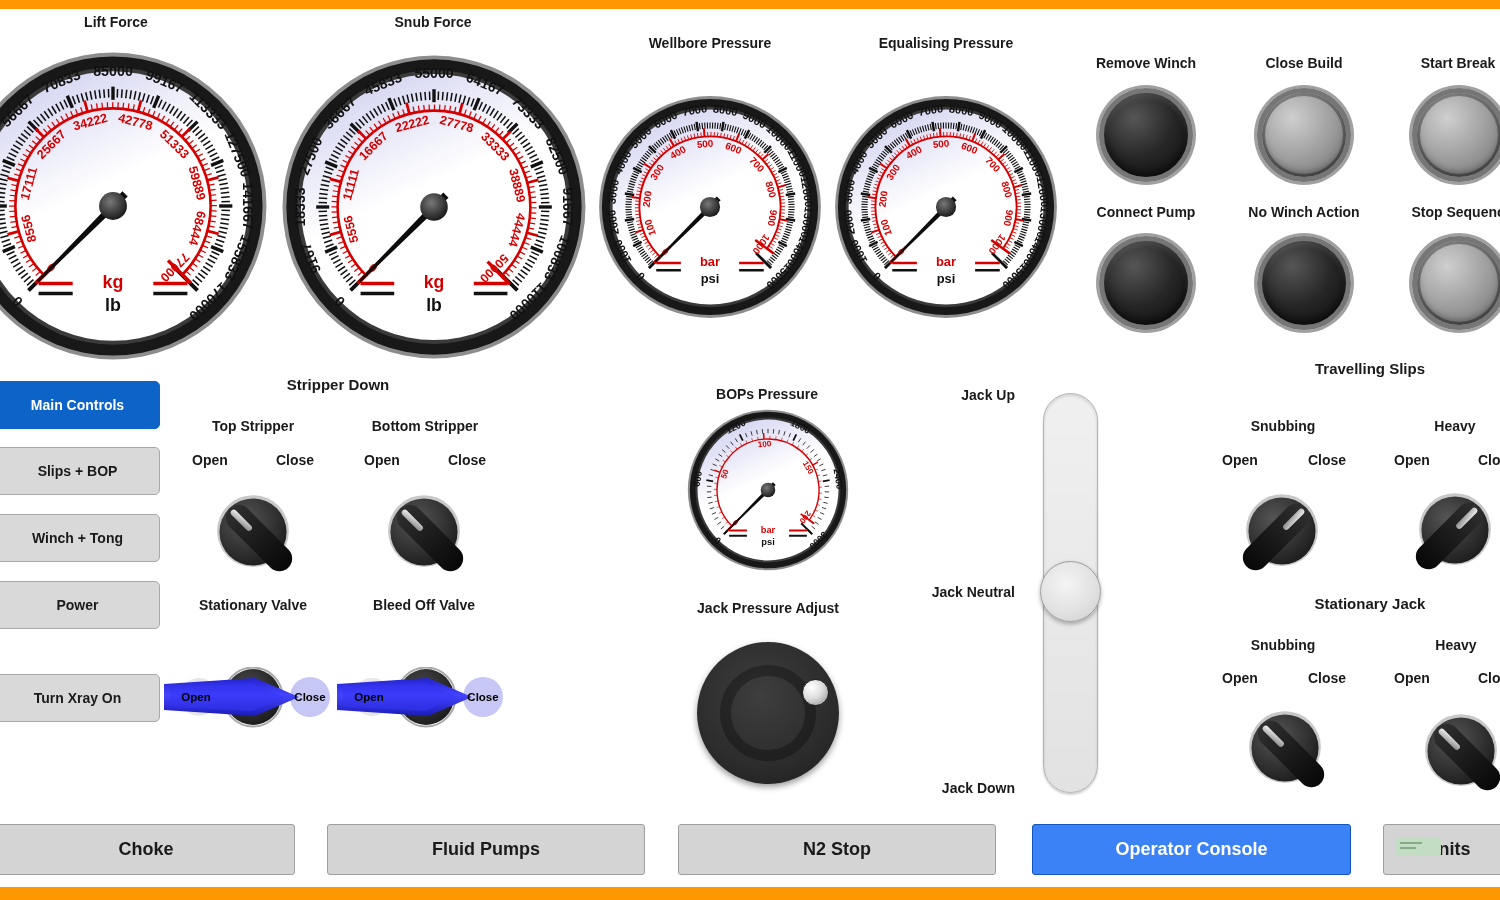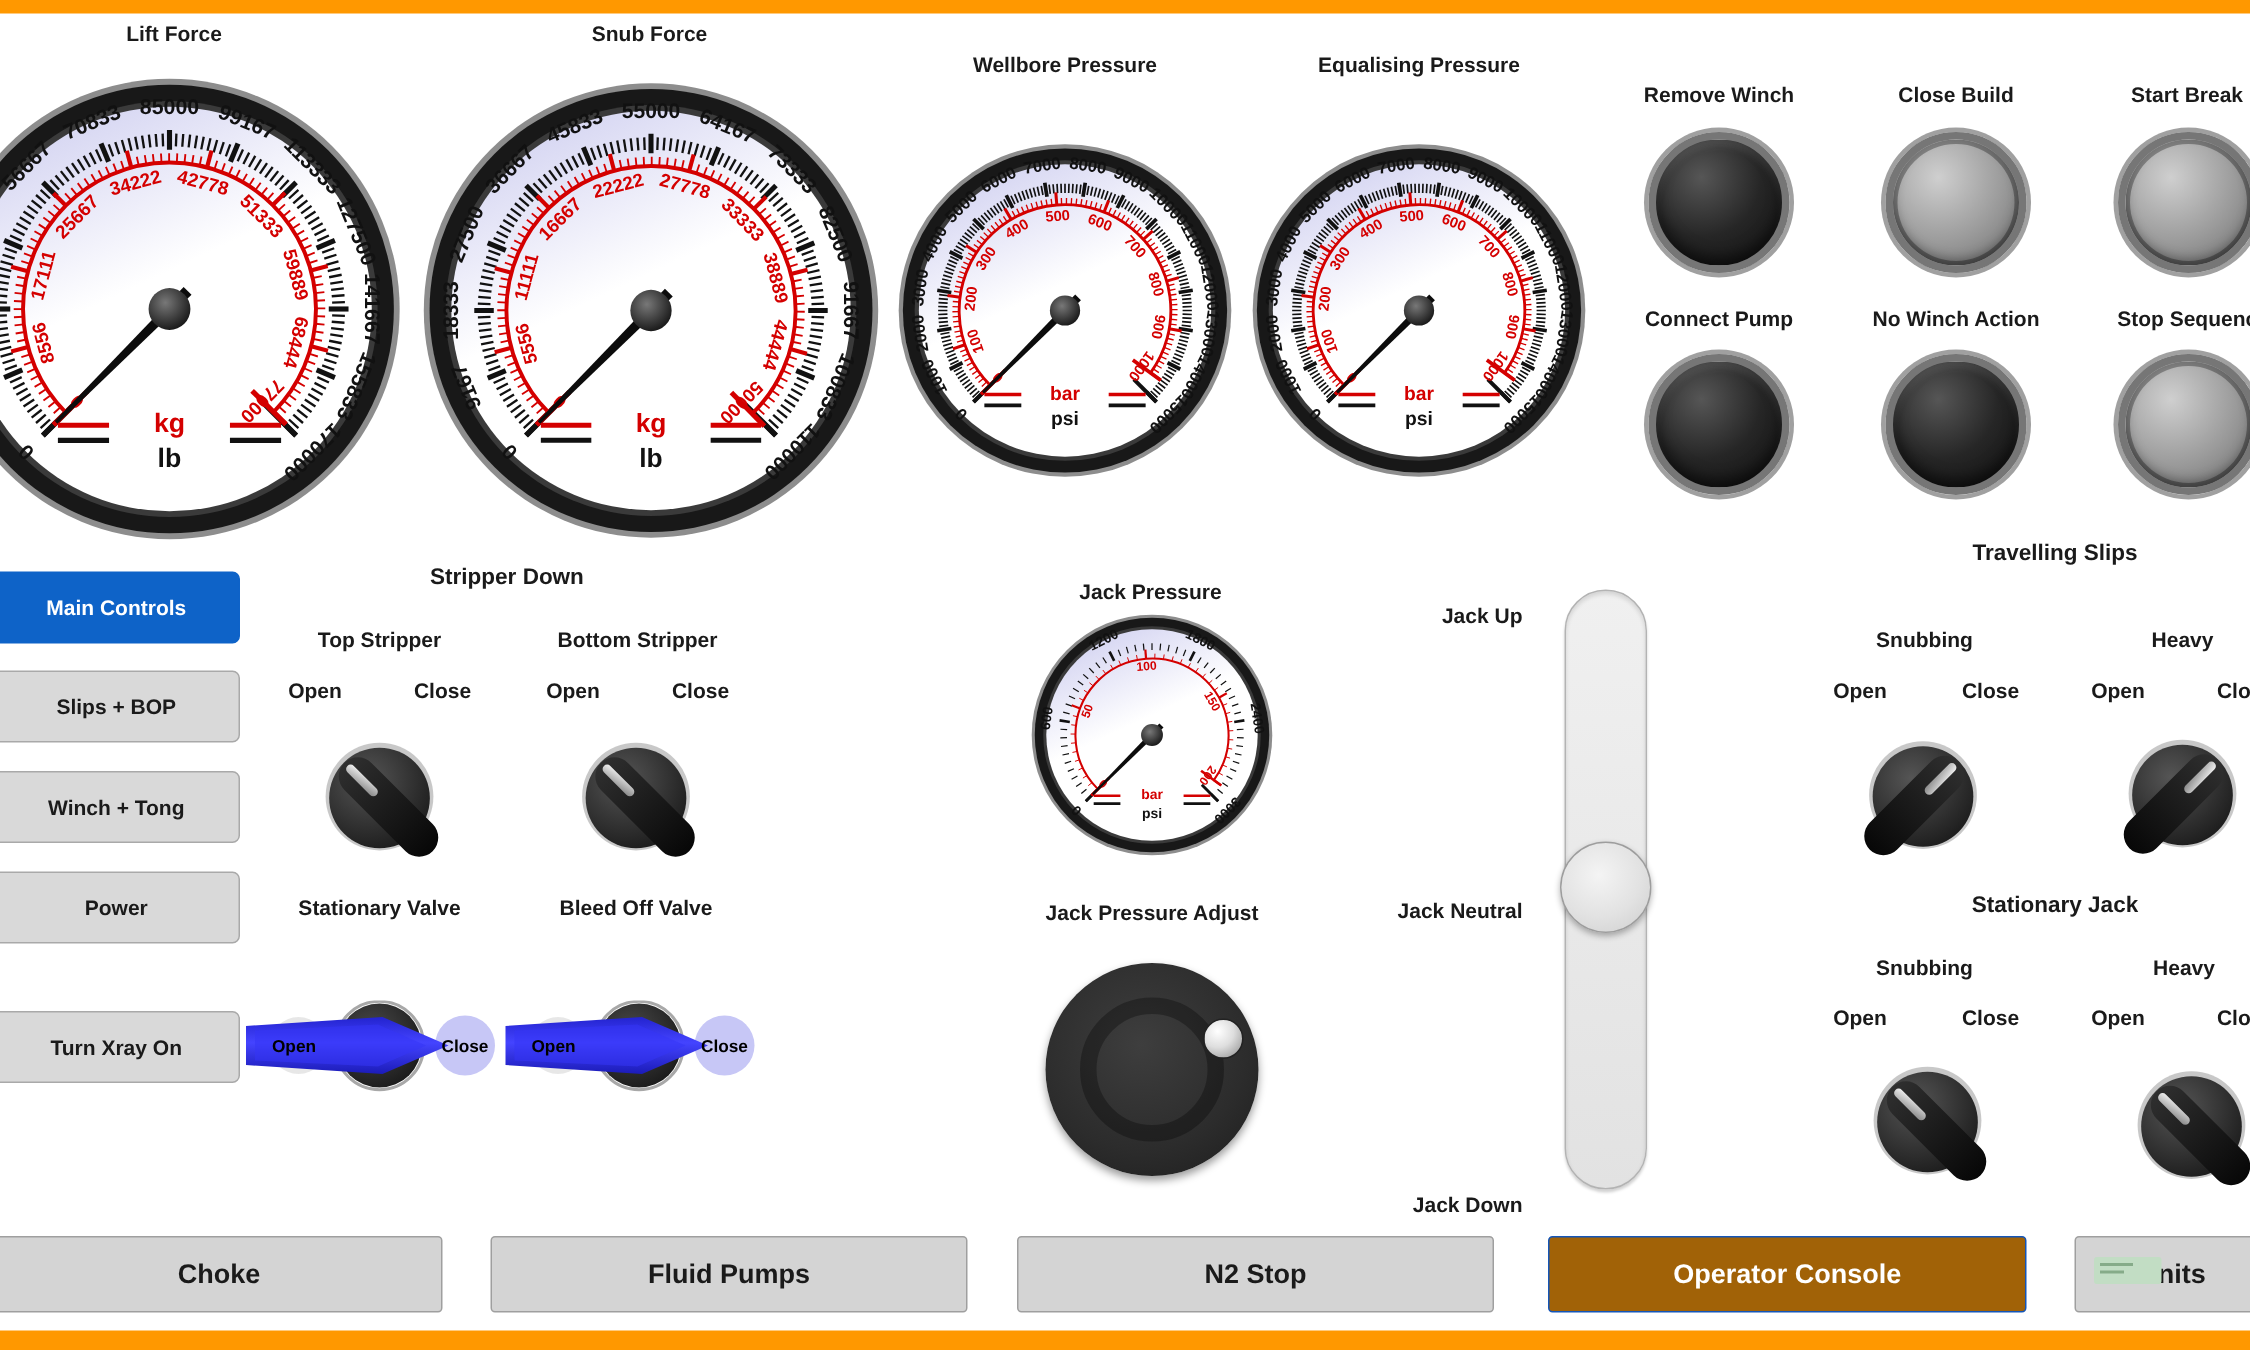--- a/index.html
+++ b/index.html
@@ -1,37 +1,37 @@
 <!DOCTYPE html>
 <html><head>
 <meta charset="utf-8">
 <style>
   html,body{margin:0;padding:0;}
   body{width:1500px;height:900px;position:relative;overflow:hidden;background:#ffffff;
        font-family:"Liberation Sans",sans-serif;color:#1a1a1a;}
   .bar{position:absolute;left:0;width:1500px;background:#FF9800;}
   .lbl{position:absolute;transform:translateX(-50%);font-size:14px;font-weight:700;white-space:nowrap;text-align:right;}
   .lbl.big{font-size:15px;}
-  .lbl-r{position:absolute;width:130px;text-align:right;font-size:14px;font-weight:700;white-space:nowrap;margin-top:15px;}
+  .lbl-r{position:absolute;width:130px;text-align:right;font-size:14px;font-weight:700;white-space:nowrap;}
   svg.gauge{position:absolute;}
   svg text{font-family:"Liberation Sans",sans-serif;}
   .knob{position:absolute;width:104px;height:104px;}
   .lever{position:absolute;width:175px;height:62px;}
   .pushbtn{position:absolute;width:94px;height:94px;border-radius:50%;box-sizing:border-box;
      border:5px solid #767676;box-shadow:0 0 0 3px #a0a0a0, inset 0 -5px 9px rgba(0,0,0,.55), inset 0 4px 5px rgba(255,255,255,.12);
      background:radial-gradient(circle at 36% 30%, #565656 0%, #262626 50%, #0e0e0e 100%);}
   .pushbtn.light{background:radial-gradient(circle at 36% 30%, #cfcfcf 0%, #9a9a9a 55%, #6b6b6b 100%);
      box-shadow:0 0 0 3px #a0a0a0, inset 0 0 0 3px rgba(0,0,0,.30), inset 0 -4px 7px rgba(0,0,0,.35);}
   .side-btn{position:absolute;left:-5px;width:165px;height:48px;border-radius:5px;
      background:#d9d9d9;border:1px solid #a9a9a9;box-sizing:border-box;
      display:flex;align-items:center;justify-content:center;font-size:14px;font-weight:700;}
   .side-btn.active{background:#0E63C8;border-color:#0E63C8;color:#ffffff;}
   .tab{position:absolute;top:824px;height:51px;background:#d4d4d4;border:1px solid #9f9f9f;border-radius:3px;
      box-sizing:border-box;display:flex;align-items:center;justify-content:center;font-size:18px;font-weight:700;}
-  .tab.active{background:#a16207;border-color:#1355B8;color:#ffffff;}
+  .tab.active{background:#3b82f6;border-color:#1355B8;color:#ffffff;}
   .units-chip{position:absolute;left:12px;top:13px;width:45px;height:18px;background:#c2ddc4;border-radius:2px;}
   .units-chip:before{content:"";position:absolute;left:4px;top:4px;width:22px;height:2px;background:#86ab89;}
   .units-chip:after{content:"";position:absolute;left:4px;top:9px;width:16px;height:2px;background:#86ab89;}
   .slider-track{position:absolute;left:1043px;top:393px;width:55px;height:400px;border-radius:28px;
      background:linear-gradient(180deg,#f0f0f0,#e2e2e2);border:1px solid #b3b3b3;box-sizing:border-box;
      box-shadow:inset 0 2px 3px rgba(0,0,0,.12), 0 2px 2px rgba(0,0,0,.18);}
   .slider-handle{position:absolute;left:1040px;width:61px;height:61px;border-radius:50%;
      background:radial-gradient(circle at 42% 36%, #f4f4f4 0%, #e2e2e2 55%, #cdcdcd 100%);
      border:1px solid #9d9d9d;box-sizing:border-box;box-shadow:0 2px 4px rgba(0,0,0,.3);}
   .adjust{position:absolute;left:697px;top:642px;width:142px;height:142px;border-radius:50%;
@@ -45,21 +45,21 @@
 </head>
 <body>
 
 <div class="bar" style="top:0;height:9px"></div>
 <div class="bar" style="top:887px;height:13px"></div>
 
 <div class="lbl" style="left:116px;top:14px">Lift Force</div>
 <div class="lbl" style="left:433px;top:14px">Snub Force</div>
 <div class="lbl" style="left:710px;top:35px">Wellbore Pressure</div>
 <div class="lbl" style="left:946px;top:35px">Equalising Pressure</div>
-<div class="lbl" style="left:767px;top:386px">Jack Pressure</div>
+<div class="lbl" style="left:767px;top:386px">BOPs Pressure</div>
 
 <svg class="gauge" style="left:-42px;top:51px" viewBox="-100 -100 200 200" width="310" height="310">
     <defs>
       <linearGradient id="face0" x1="0.15" y1="0" x2="0.55" y2="0.85">
      <stop offset="0" stop-color="#cfcff0"></stop>
         <stop offset="0.55" stop-color="#ffffff"></stop>
       </linearGradient>
      <radialGradient id="hub0" cx="0.4" cy="0.35" r="0.85">
      <stop offset="0" stop-color="#787878"></stop>
         <stop offset="1" stop-color="#000000"></stop>

